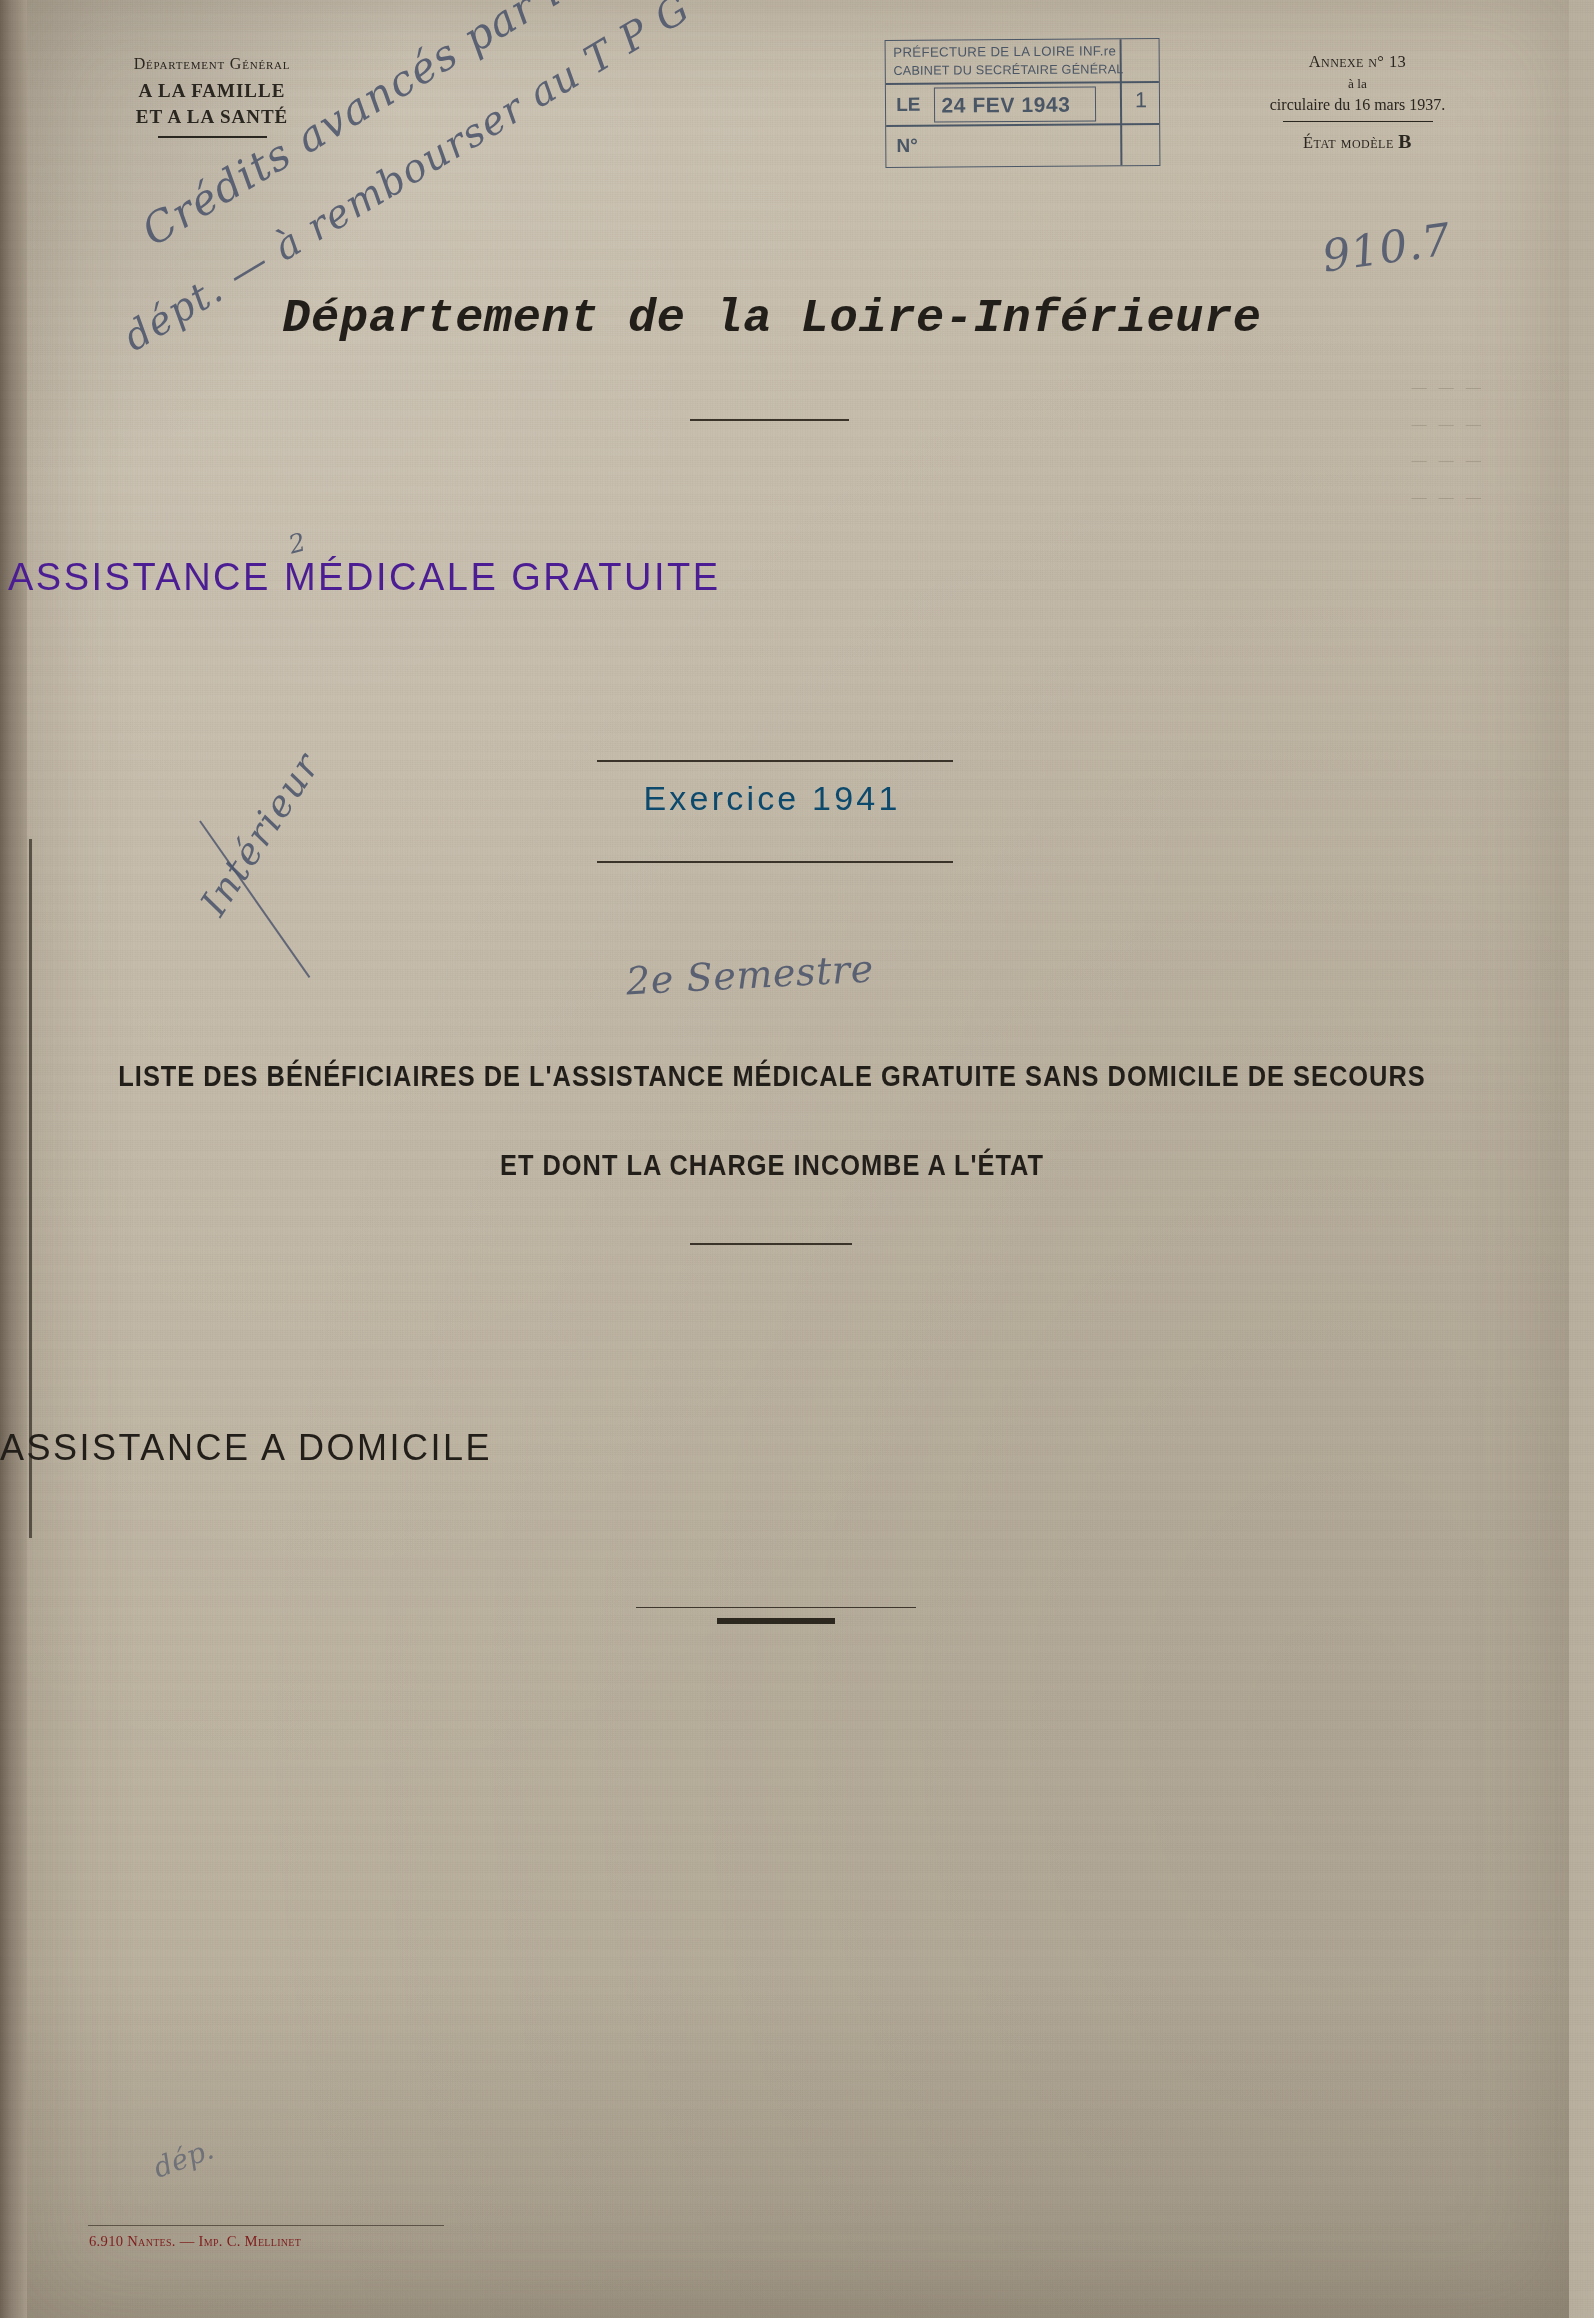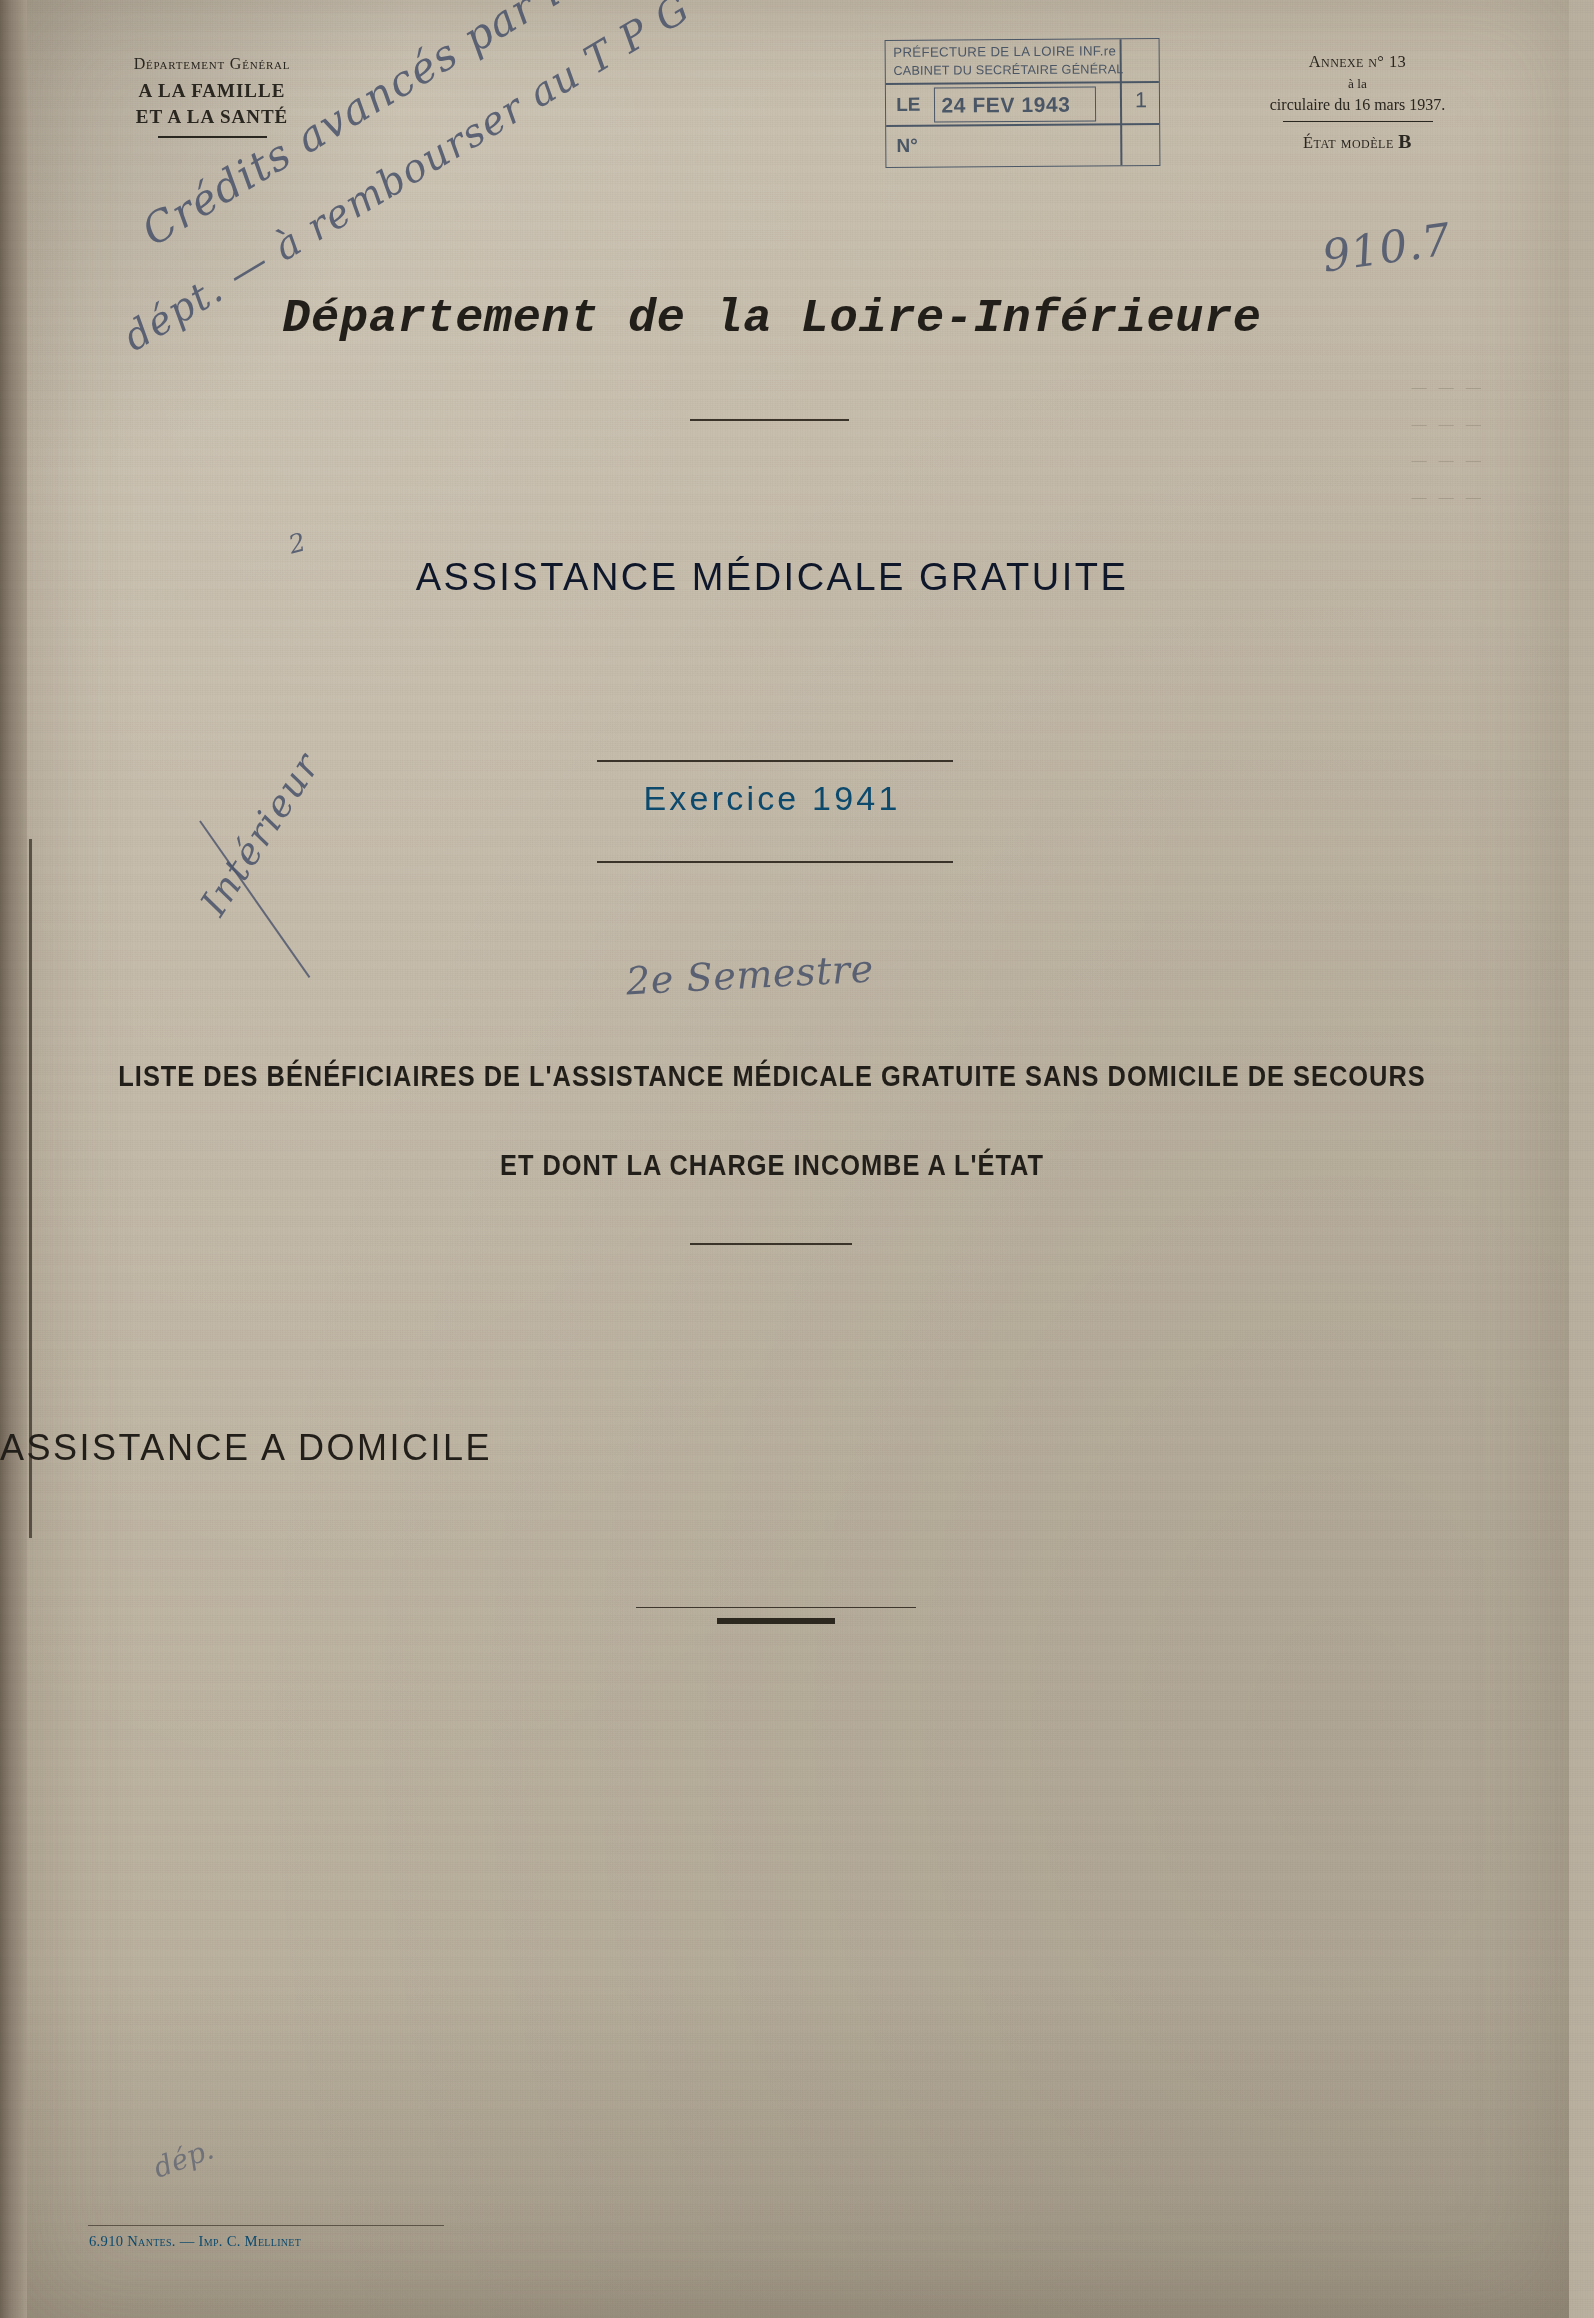--- a/index.html
+++ b/index.html
@@ -219,28 +219,27 @@
     position: absolute;
     left: 690px;
     top: 419px;
     width: 159px;
     height: 1.9px;
     background: #3a342b;
   }
 
   #amg-title {
     position: absolute;
-    left: 0;
+    left: 8px;
     top: 556px;
     width: 1544px;
-    text-align: center;
     font-family: "Liberation Sans", sans-serif;
     font-size: 38px;
     letter-spacing: 2.5px;
-    color: #0f172a;
+    color: #4c1d95;
   }
   #amg-rule {
     position: absolute;
     left: 597px;
     top: 760px;
     width: 356px;
     height: 1.9px;
     background: #3a342b;
   }
 
@@ -327,21 +326,21 @@
     background: #2d281f;
   }
 
   
   #footer {
     position: absolute;
     left: 89px;
     top: 2233px;
     font-family: "Liberation Serif", serif;
     font-size: 14.6px;
-    color: #0c4a6e;
+    color: #7f1d1d;
     font-variant: small-caps;
     letter-spacing: 0.3px;
   }
   #footer-rule {
     position: absolute;
     left: 88px;
     top: 2225px;
     width: 356px;
     height: 1.3px;
     background: #4a4237;

